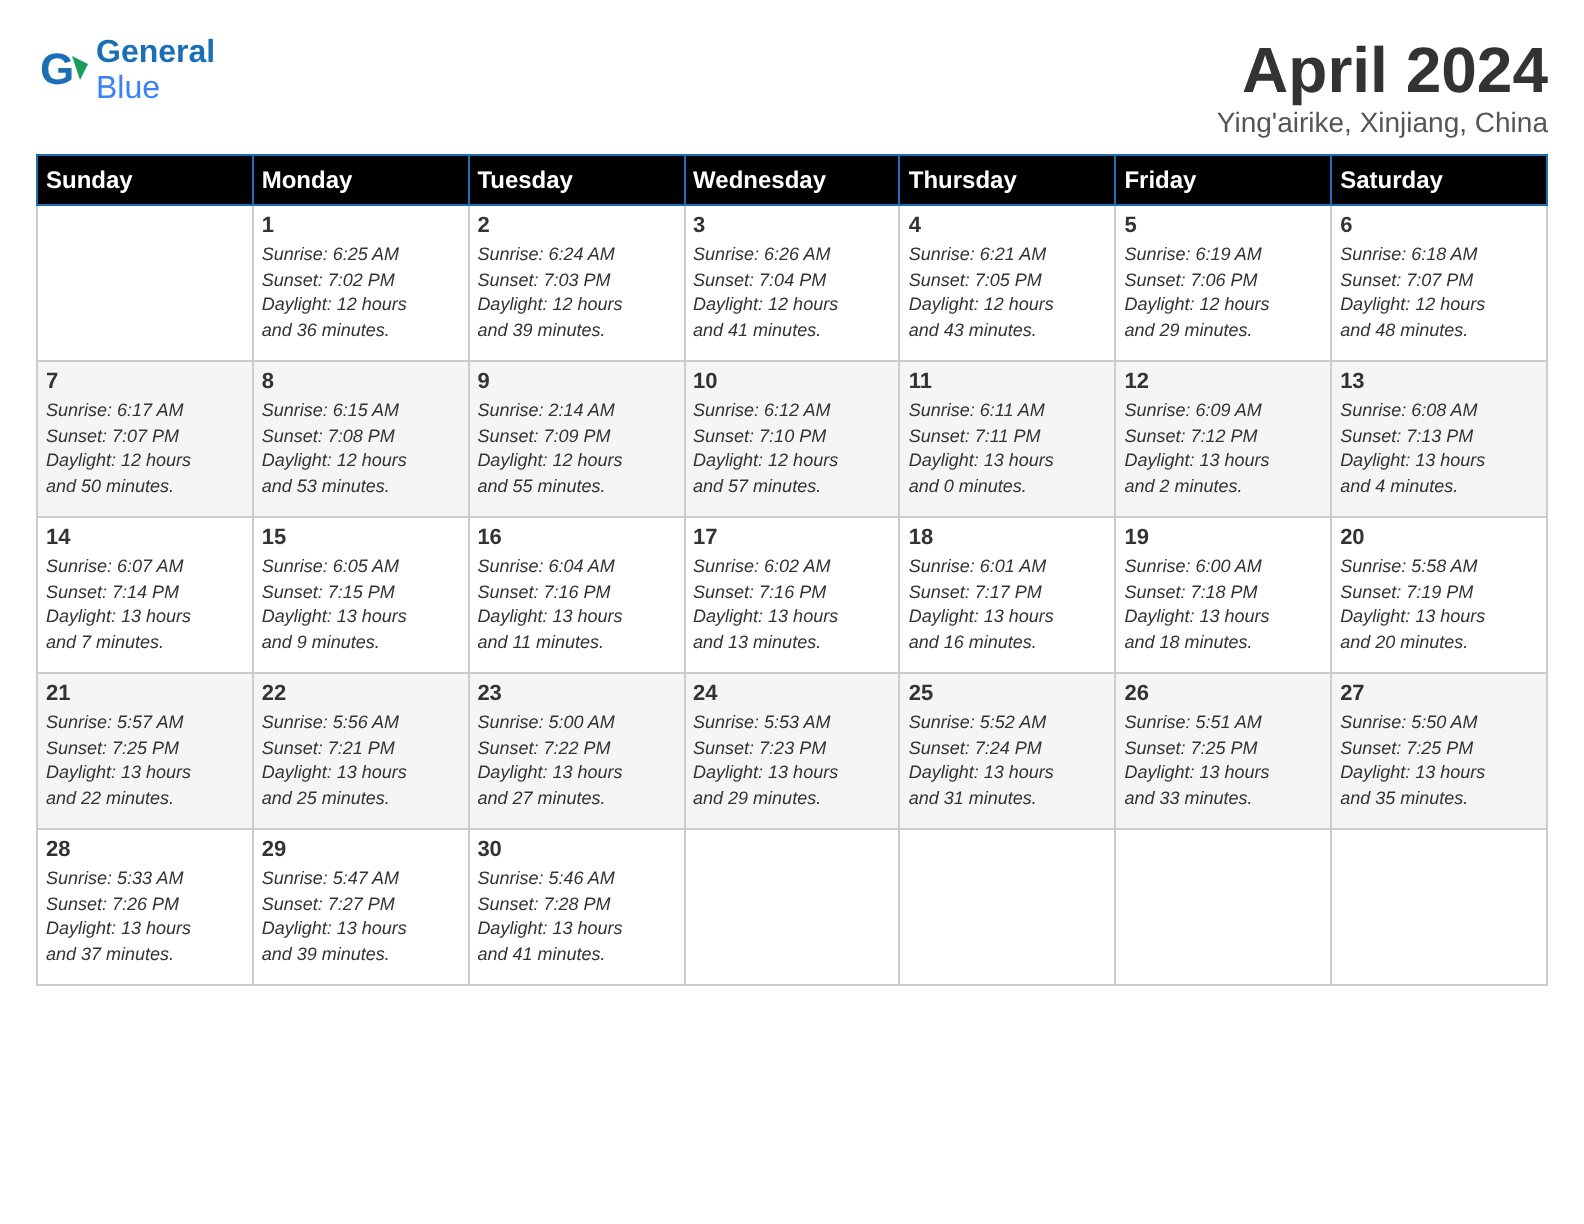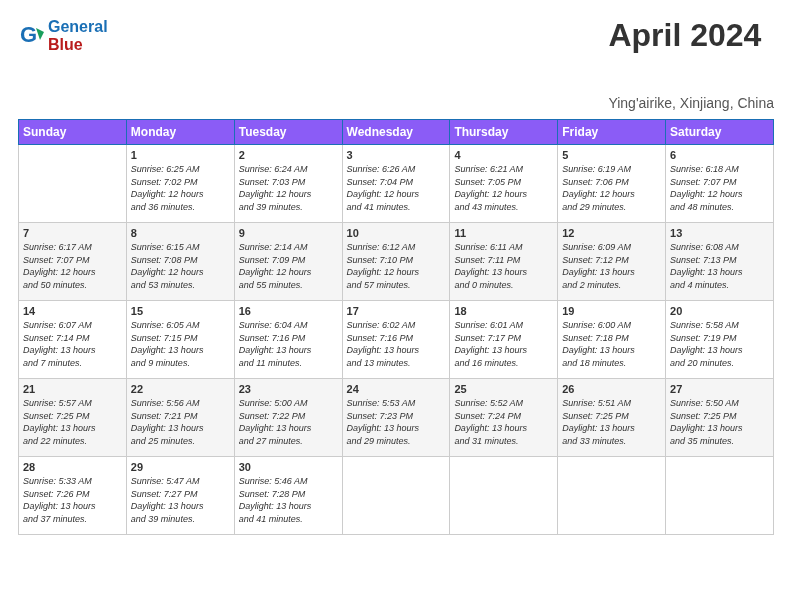--- a/index.html
+++ b/index.html
@@ -25,40 +25,39 @@
     .logo {
       display: flex;
       align-items: center;
     }
     .logo-icon {
       width: 28px;
       height: 28px;
       margin-right: 2px;
     }
     .title-block {
-      text-align: left;
+      text-align: right;
     }
     .month-title {
       font-size: 32px;
       font-weight: bold;
       color: #333;
       line-height: 1.1;
     }
     .location {
       font-size: 14px;
       color: #555;
-      margin-top: 42px;
     }
     table {
       width: 100%;
       border-collapse: collapse;
       table-layout: fixed;
     }
     thead tr th {
-      background: #8b5cf6;
+      background: #000000;
       color: #fff;
       font-size: 12px;
       font-weight: bold;
       padding: 5px 4px;
       text-align: left;
       border: 1px solid #1a6fb5;
     }
     tbody tr td {
       border: 1px solid #ccc;
       vertical-align: top;
@@ -92,21 +91,21 @@
 
 <div class="page">
   <div class="header">
     <div class="logo">
       <svg class="logo-icon" viewBox="0 0 28 28">
         <text x="2" y="20" font-size="22" font-weight="bold" fill="#1a6fb5">G</text>
         <polygon points="18,6 26,10 22,18" fill="#1a9e5c"></polygon>
       </svg>
       <div>
         <div style="font-size:16px;font-weight:bold;color:#1a6fb5;line-height:1.1;">General</div>
-        <div style="font-size:16px;font-weight:bold;color:#b91c1c;line-height:1.1;">Blue</div>
+        <div style="font-size:16px;font-weight:normal;color:#3b82f6;line-height:1.1;">Blue</div>
       </div>
     </div>
     <div class="title-block">
       <div class="month-title">April 2024</div>
       <div class="location">Ying'airike, Xinjiang, China</div>
     </div>
   </div>
 
   <table>
     <thead>

